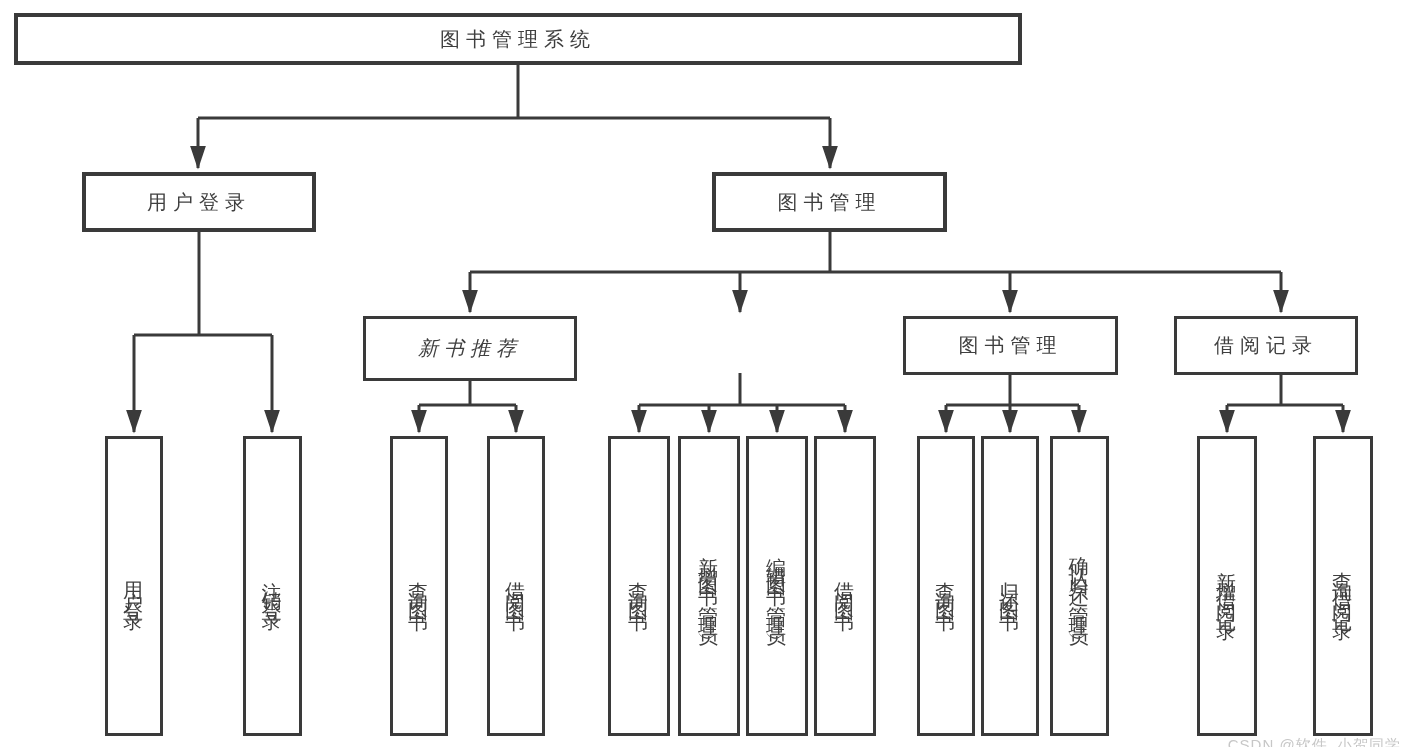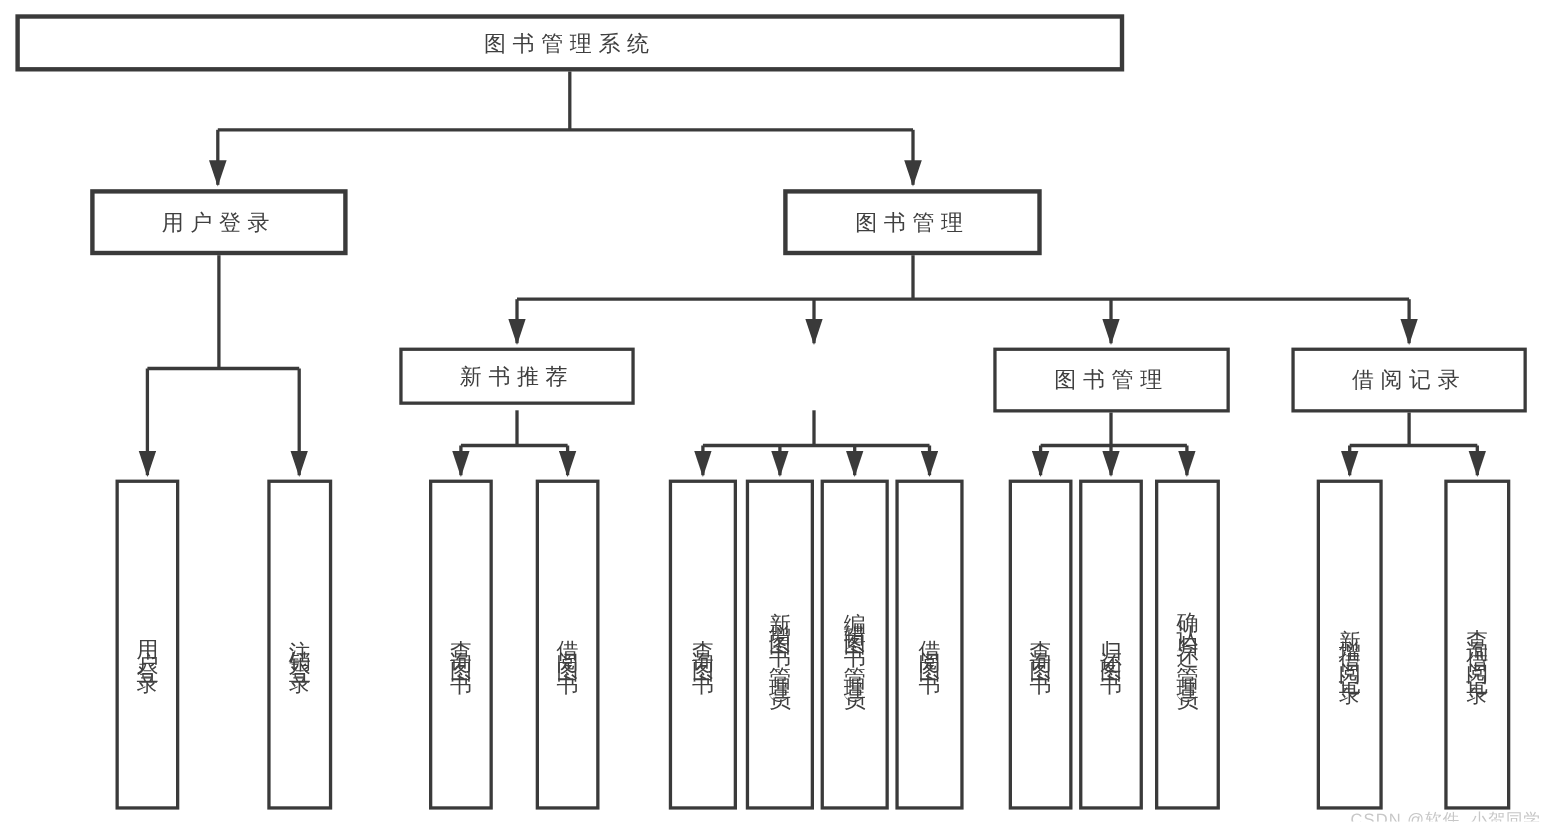--- a/index.html
+++ b/index.html
@@ -116,23 +116,23 @@
     <path class="c" d="M1227 405 H1343"></path>
     <path class="c" d="M1227 405 V432" marker-end="url(#ah)"></path>
     <path class="c" d="M1343 405 V432" marker-end="url(#ah)"></path>
   </svg>
 
   <div class="box lvl1" style="left:14px; top:13px; width:1008px; height:52px;text-align:center;">图书管理系统</div>
 
   <div class="box lvl2" style="left:82px; top:172px; width:234px; height:60px;">用户登录</div>
   <div class="box lvl2" style="left:712px; top:172px; width:235px; height:60px;">图书管理</div>
 
-  <div class="box lvl3" style="left:363px; top:316px; width:214px; height:52px;">新书推荐</div>
+  <div class="box lvl3" style="left:363px; top:316px; width:214px; height:65px;font-style:italic;">新书推荐</div>
   <div class="box lvl3" style="left:903px; top:316px; width:215px; height:59px;">图书管理</div>
-  <div class="box lvl3" style="left:1174px; top:316px; width:214px; height:59px;">借阅记录</div>
+  <div class="box lvl3" style="left:1174px; top:316px; width:184px; height:59px;">借阅记录</div>
 
   <div class="box leaf" style="left:105px; top:436px; width:58px; height:300px;">用户登录</div>
   <div class="box leaf" style="left:243px; top:436px; width:59px; height:300px;">注销登录</div>
 
   <div class="box leaf" style="left:390px; top:436px; width:58px; height:300px;">查询图书</div>
   <div class="box leaf" style="left:487px; top:436px; width:58px; height:300px;">借阅图书</div>
 
   <div class="box leaf" style="left:608px; top:436px; width:62px; height:300px;">查询图书</div>
   <div class="box leaf" style="left:678px; top:436px; width:62px; height:300px;">新增图书（管理员）</div>
   <div class="box leaf" style="left:746px; top:436px; width:62px; height:300px;">编辑图书（管理员）</div>

